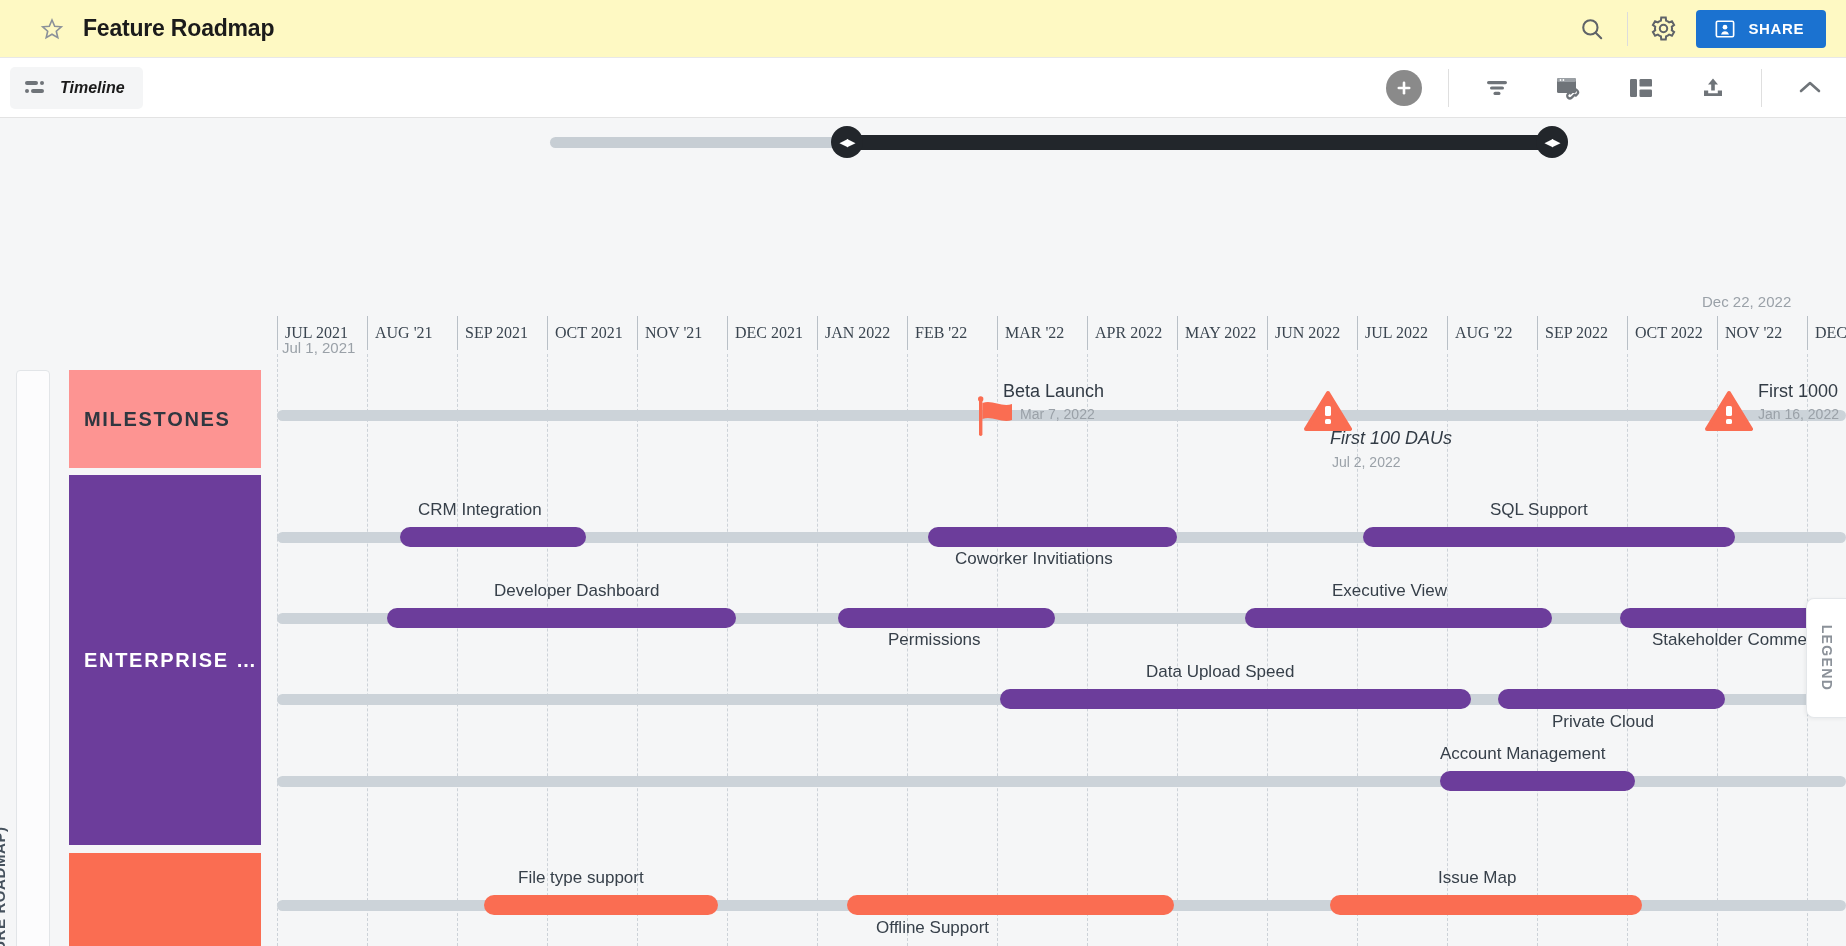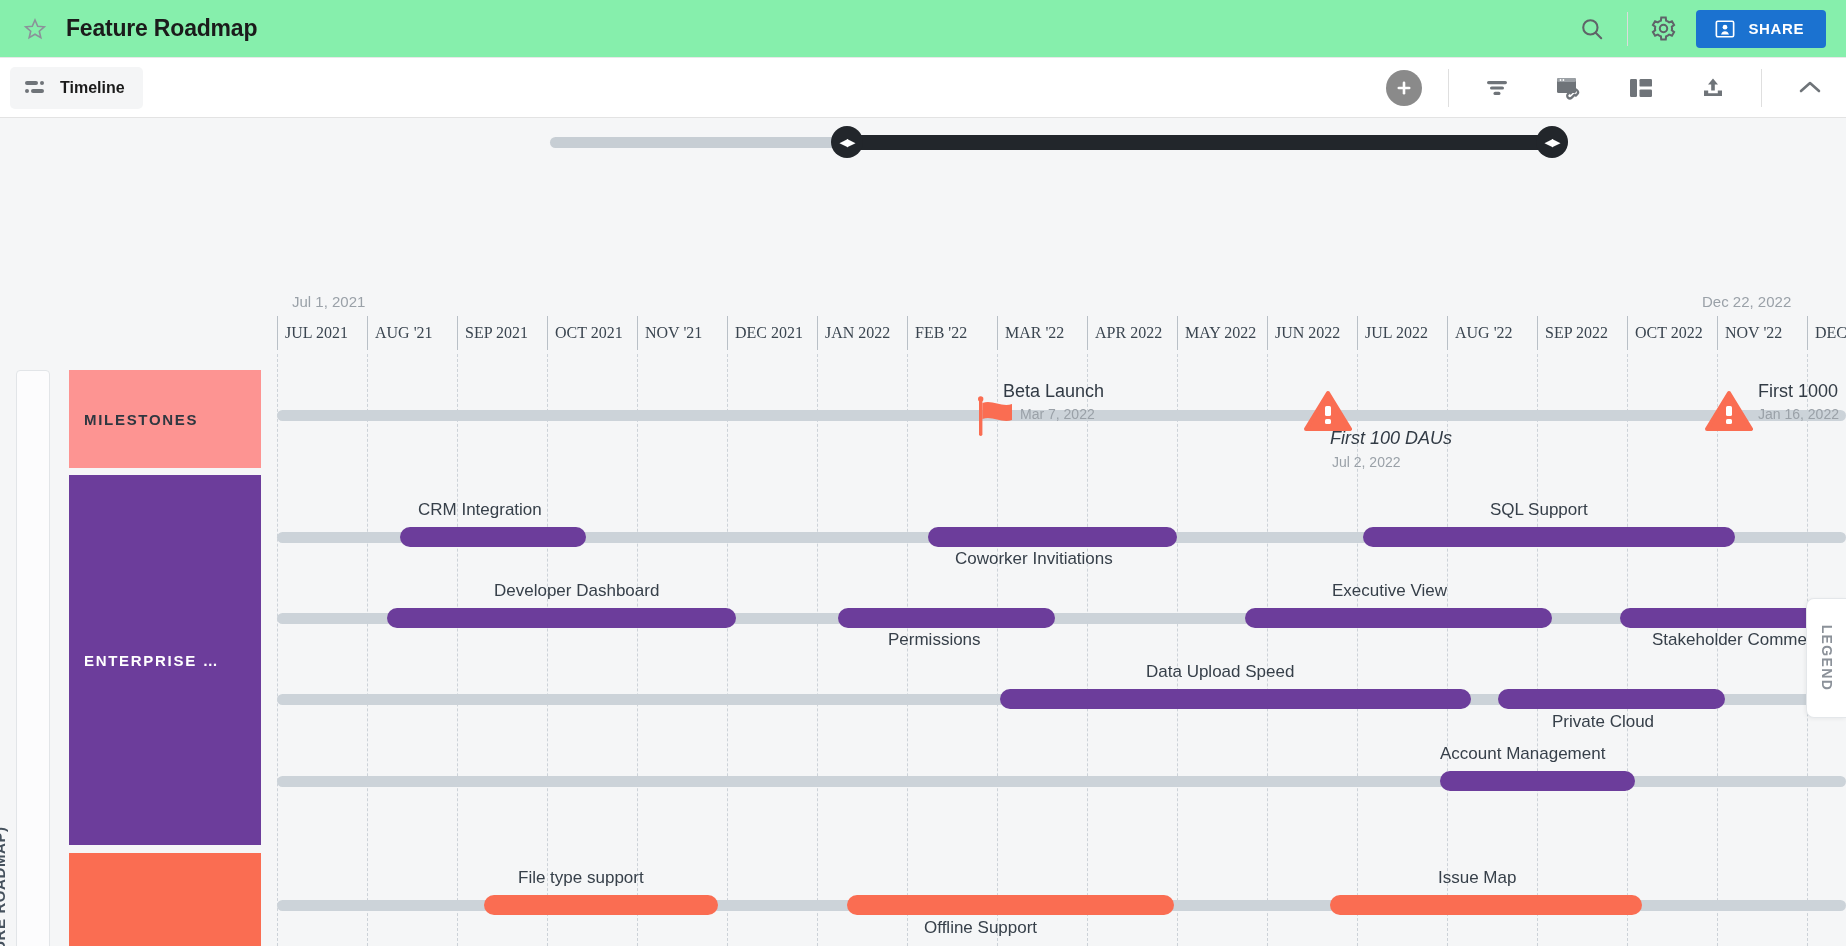--- a/index.html
+++ b/index.html
@@ -6,23 +6,23 @@
   html, body {
     width: 1846px; height: 946px;
     font-family: "Liberation Sans", sans-serif;
     background: #ffffff; overflow: hidden;
   }
 
   
   .topbar {
     height: 58px; width: 100%;
     display: flex; align-items: center;
-    background: #86efac;
+    background: #fef9c3;
     border-bottom: 1px solid #e8e8e8;
-    padding: 0 20px 0 18px;
+    padding: 0 20px 0 35px;
   }
   .star-btn { width: 34px; height: 34px; display:flex; align-items:center; justify-content:center; cursor:pointer; }
   .page-title {
     font-size: 23px; font-weight: bold; color: #1b1b1b;
     margin-left: 14px; letter-spacing: -0.2px;
   }
   .topbar-spacer { flex: 1; }
   .icon-btn {
     width: 46px; height: 46px; display:flex; align-items:center; justify-content:center;
     cursor: pointer; border-radius: 4px;
@@ -42,21 +42,21 @@
     display: flex; align-items: center;
     background: #ffffff;
     border-bottom: 1px solid #e3e3e3;
     padding: 0 14px 0 10px;
   }
   .tab {
     display: flex; align-items: center; gap: 12px;
     height: 42px; padding: 0 18px 0 14px;
     background: #f4f5f6; border-radius: 5px; cursor: pointer;
   }
-  .tab-label { font-size: 16px; font-weight: bold; color: #1b1b1b; }
+  .tab-label { font-size: 16px; font-weight: bold; color: #1b1b1b; font-style: italic; }
   .viewbar-spacer { flex: 1; }
   .add-btn {
     width: 36px; height: 36px; border-radius: 50%;
     background: #8a8a8a; color: #fff;
     display:flex; align-items:center; justify-content:center;
     font-size: 25px; line-height: 0; cursor: pointer; font-weight: 300;
   }
   .vbar-div { width: 1px; height: 38px; background: #dfdfdf; margin: 0 26px; }
   .tool-icon { width: 44px; height: 44px; display:flex; align-items:center; justify-content:center; cursor:pointer; }
 
@@ -84,21 +84,21 @@
     cursor: ew-resize;
   }
   .slider-handle.left  { left: 831px; }
   .slider-handle.right { left: 1536px; }
   .handle-arrows { color: #fff; font-size: 11px; letter-spacing: -1px; }
 
   
   .range-label {
     position: absolute; font-size: 15px; color: #9aa1a8; top: 175px;
   }
-  .range-left  { left: 292px; }
+  .range-left  { left: 282px; margin-top: 46px; }
   .range-right { left: 1702px; }
 
   
   .month-header {
     position: absolute; left: 277px; top: 198px; right: 0; height: 38px;
     display: flex; align-items: flex-start; font-family: Liberation Serif, serif;
   }
   .month-cell {
     position: relative; height: 34px; flex: 0 0 90px;
     border-left: 1px solid #b9c0c7;
@@ -120,21 +120,21 @@
     padding-left: 10px; line-height: 34px;
   }
 
   
   .cat-block {
     position: absolute; left: 69px; width: 192px;
     display: flex; align-items: center;
     padding-left: 15px; cursor: pointer;
   }
   .cat-name {
-    font-size: 15px; font-weight: bold; letter-spacing: 1.7px;
+    font-size: 20px; font-weight: bold; letter-spacing: 1.7px;
   }
 
   
   .grid-lines { position: absolute; left: 277px; top: 236px; right: 0; bottom: 0; }
   .gline { position: absolute; top: 0; bottom: 0; width: 1px;
            border-left: 1px dashed #ccd2d8; }
 
   
   .track { position: absolute; left: 277px; right: 0; height: 11px;
            background: #ccd3d9; border-radius: 6px; }
@@ -400,21 +400,21 @@
 
   <div class="track" style="top:658px;"></div>
   <div class="bar purple" style="left:1440px; top:653px; width:195px;"></div>
   <div class="bar-label" style="left:1440px; top:626px;">Account Management</div>
 
   <div class="track" style="top:782px;"></div>
   <div class="bar coral" style="left:484px; top:777px; width:234px;"></div>
   <div class="bar-label" style="left:518px; top:750px;">File type support</div>
 
   <div class="bar coral" style="left:847px; top:777px; width:327px;"></div>
-  <div class="bar-label" style="left:924px; top:800px;">Offline Support</div>
+  <div class="bar-label" style="left:876px; top:800px;">Offline Support</div>
 
   <div class="bar coral" style="left:1330px; top:777px; width:312px;"></div>
   <div class="bar-label" style="left:1438px; top:750px;">Issue Map</div>
 
   <div class="legend-tab">
     <span class="legend-text">LEGEND</span>
   </div>
 </div>
 
 </body></html>

